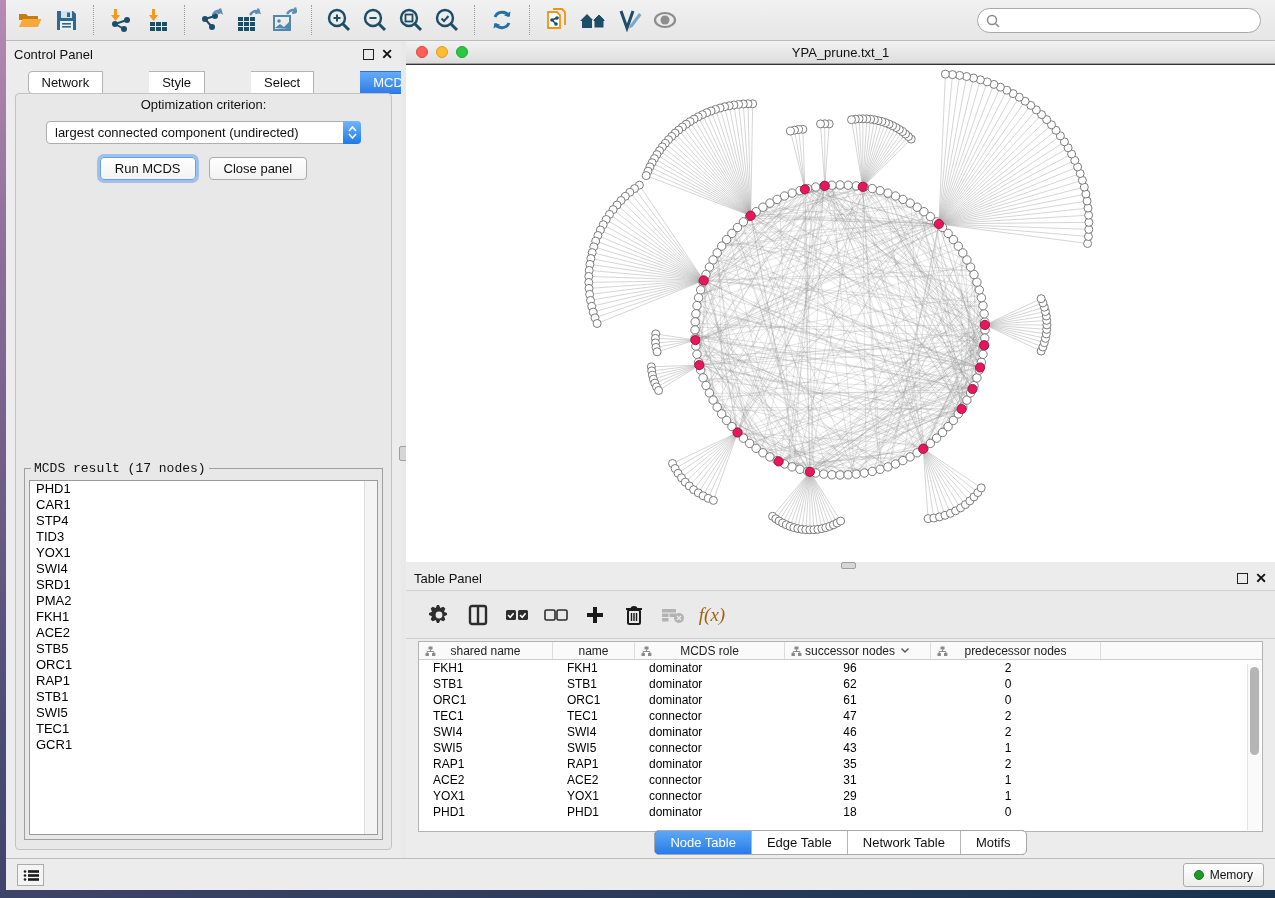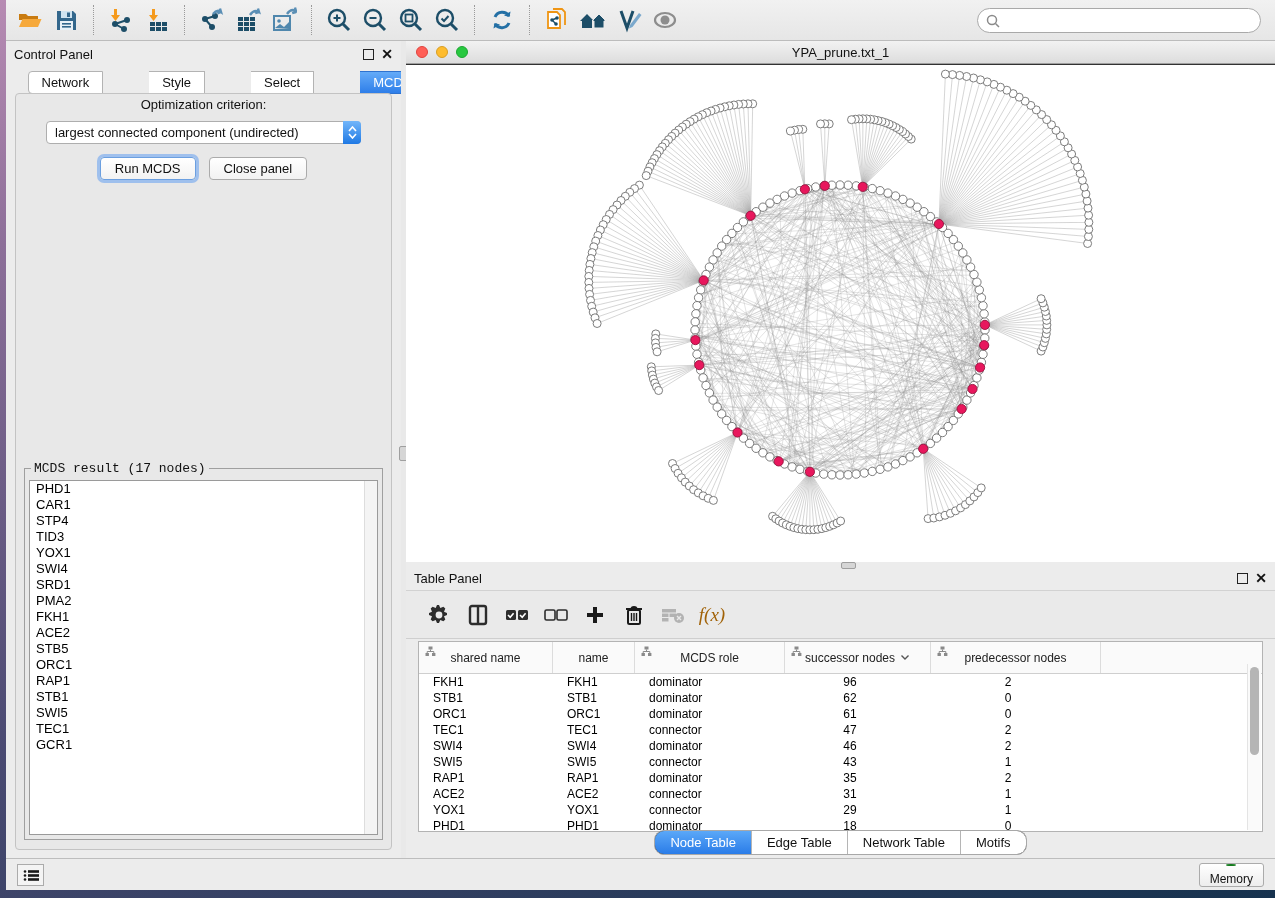--- a/index.html
+++ b/index.html
@@ -77,42 +77,42 @@
   
   .table-panel { position:absolute; left:400px; top:565px; right:0; bottom:32px; background:#ececec; }
   .h-grip { position:absolute; left:50%; top:-3px; width:15px; height:7px; background:#d6d6d6;
     border:1px solid #9f9f9f; border-radius:2px; }
   .tbl-toolbar { position:absolute; left:0; right:0; top:25px; height:49px; background:#eaeaea;
     border-top:1px solid #d2d2d2; border-bottom:1px solid #cfcfcf; display:flex; align-items:center; padding-left:18px; gap:9px;}
   .tt-btn { width:30px; height:30px; display:flex; align-items:center; justify-content:center; }
   .fx { font-family:"Liberation Serif", serif; font-style:italic; font-size:19px; color:#a16207; }
   .table-wrap { position:absolute; left:12px; right:12px; top:76px; bottom:26px; background:#fff;
     border:1px solid #b3b3b3; overflow:hidden; }
-  .thead { display:flex; height:32px; border-bottom:1px solid #cfcfcf; background:#fafafa; }
+  .thead { display:flex; height:18px; border-bottom:1px solid #cfcfcf; background:#fafafa; }
   .th { display:flex; align-items:center; justify-content:center; gap:5px; font-size:12px; color:#222;
     border-right:1px solid #dcdcdc; position:relative; }
   .th .tree-ico { position:absolute; left:6px; top:4px; }
   .trow { display:flex; height:16px; }
   .td { font-size:12px; color:#000; line-height:16px; white-space:nowrap; overflow:hidden; }
   .td.l { padding-left:14px; text-align:left; }
   .td.r { padding-right:16px; text-align:center; }
   .tbl-vscroll { position:absolute; top:22px; right:1px; bottom:1px; width:14px; background:#fafafa; border-left:1px solid #e4e4e4;}
   .tbl-thumb { position:absolute; left:2px; top:3px; width:9px; height:88px; background:#b5b5b5; border-radius:5px; }
   .tbl-tabs { position:absolute; left:0; right:0; bottom:3px; display:flex; justify-content:center; }
-  .seg { display:flex; border:1px solid #a8a8a8; border-radius:10px; overflow:hidden; background:#404040; }
+  .seg { display:flex; border:1px solid #a8a8a8; border-radius:5px; overflow:hidden; background:#404040; }
   .seg-tab { font-size:13px; padding:4px 15px; color:#111; border-right:1px solid #b5b5b5; background:#fff; }
   .seg-tab:last-child { border-right:none; }
   .seg-tab.active { background:linear-gradient(#5ba8f8,#2a7ce8); color:#fff; }
 
   
   .status-bar { position:absolute; left:0; right:0; bottom:0; height:32px; background:#ececec; border-top:1px solid #bdbdbd; }
   .list-btn { position:absolute; left:11px; top:5px; width:27px; height:22px; background:#f4f4f4;
     border:1px solid #ababab; display:flex; align-items:center; justify-content:center; }
   .memory-btn { position:absolute; right:11px; top:4px; height:24px; background:linear-gradient(#fff,#ededed);
-    border:1px solid #ababab; border-radius:3px; display:flex; align-items:center; gap:6px; padding:0 10px; font-size:12px; color:#111;flex-direction:column;}
+    border:1px solid #ababab; border-radius:3px; display:flex; align-items:center; gap:6px; padding:0 10px; font-size:12px; color:#111;}
   .mem-dot { width:10px; height:10px; border-radius:50%; background:#1d9b28; border:1px solid #147a1d; }
 </style>
 </head>
 <body>
 
 <div class="app">
 
   <div class="toolbar">
     <div class="tb-group">
       <div class="tb-btn">

